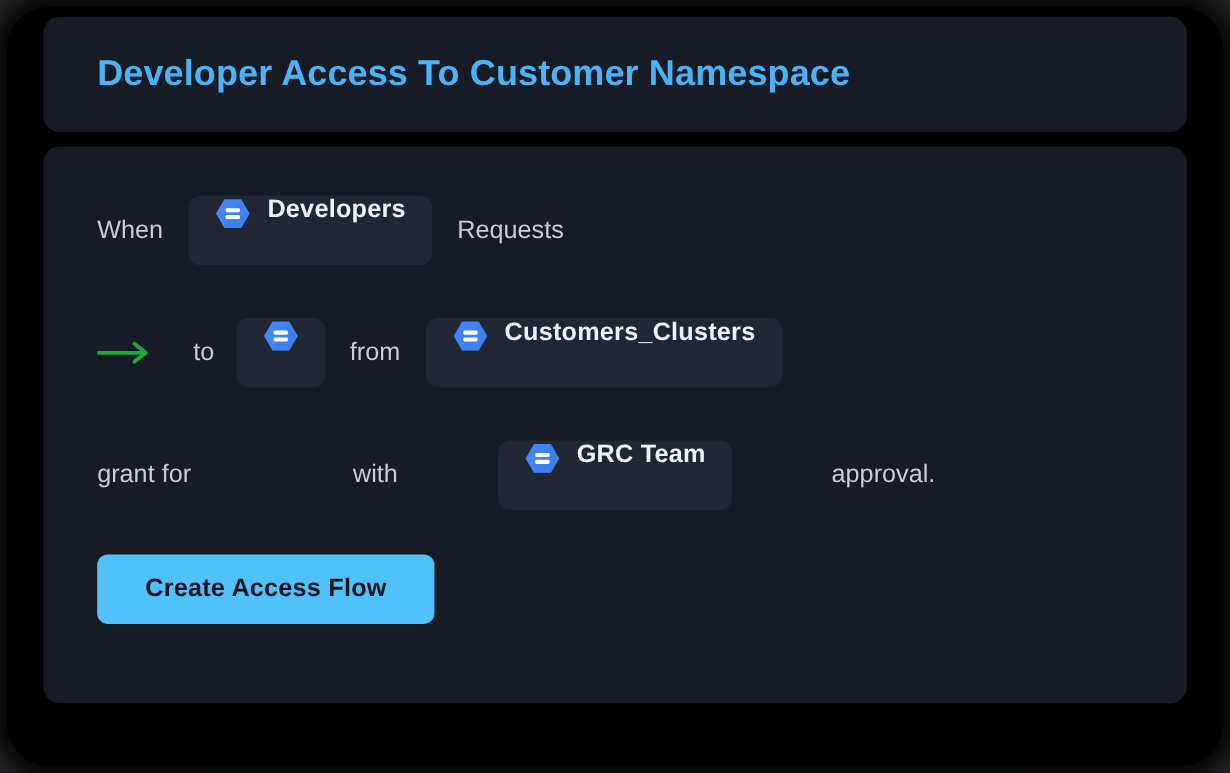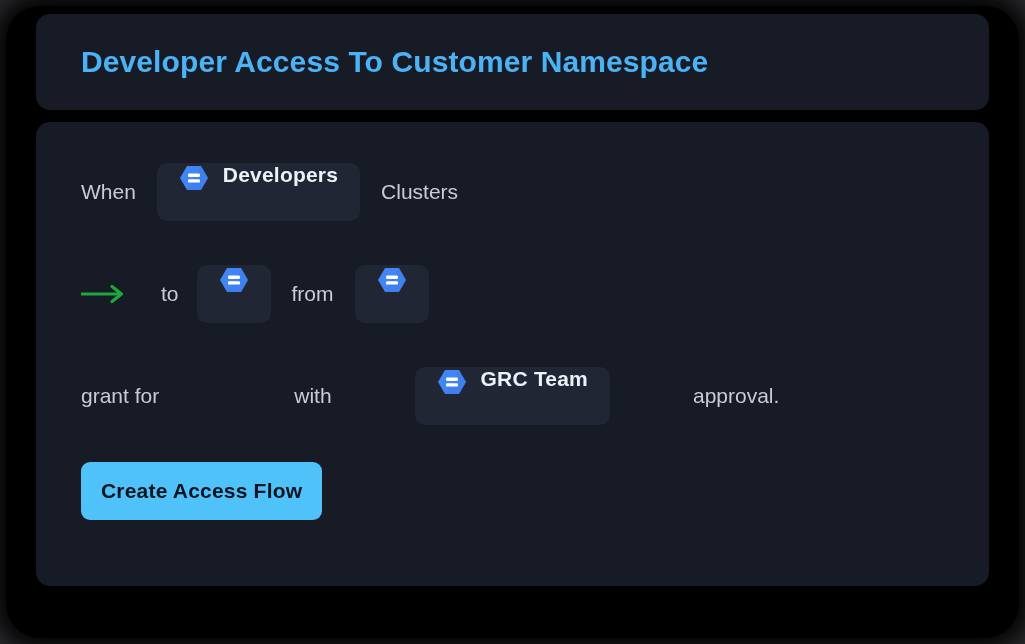--- a/index.html
+++ b/index.html
@@ -154,21 +154,21 @@
     position: absolute;
     left: 45px;
     top: 340px;
   }
   #create-flow-button {
     background: #4fc3f9;
     color: #0e1320;
     border: none;
     border-radius: 9px;
     height: 58px;
-    padding: 0 20px;
+    padding: 0 40px;
     font-family: "Liberation Sans", sans-serif;
     font-size: 21px;
     font-weight: 700;
     letter-spacing: 0.2px;
     cursor: pointer;
     white-space: nowrap;
   }
 </style>
 </head>
 <body>
@@ -197,21 +197,21 @@
                 <polygon points="8,3 22,3 29,15 22,27 8,27 1,15" fill="#4285f4"></polygon>
                 <polygon points="22,3 29,15 22,27 8,27" fill="#3b78e7" opacity="0.45"></polygon>
                 <rect x="9" y="10.5" width="12" height="3.4" rx="1.2" fill="#ffffff"></rect>
                 <rect x="9" y="16.2" width="12" height="3.4" rx="1.2" fill="#ffffff"></rect>
               </svg>
             </span>
             <span class="chip-label with-icon">Developers</span>
           </span>
 
           <span class="gap-md"></span>
-          <span class="plain">Clusters</span>
+          <span class="plain">Requests</span>
         </div>
 
         <div class="flow-row">
           <span class="arrow-icon">
             <svg viewBox="0 0 46 22" width="46" height="22" aria-hidden="true">
               <line x1="1" y1="11" x2="38" y2="11" stroke="#1ea83c" stroke-width="3.2" stroke-linecap="round"></line>
               <polyline points="31,3.5 40.5,11 31,18.5" fill="none" stroke="#1ea83c" stroke-width="3.2" stroke-linecap="round" stroke-linejoin="round"></polyline>
             </svg>
           </span>
 
@@ -237,20 +237,21 @@
 
           <span class="chip">
             <span class="hex-icon">
               <svg viewBox="0 0 30 30" width="30" height="30" aria-hidden="true">
                 <polygon points="8,3 22,3 29,15 22,27 8,27 1,15" fill="#4285f4"></polygon>
                 <polygon points="22,3 29,15 22,27 8,27" fill="#3b78e7" opacity="0.45"></polygon>
                 <rect x="9" y="10.5" width="12" height="3.4" rx="1.2" fill="#ffffff"></rect>
                 <rect x="9" y="16.2" width="12" height="3.4" rx="1.2" fill="#ffffff"></rect>
               </svg>
             </span>
+            <span class="chip-label with-icon">Customers_Clusters</span>
           </span>
         </div>
 
         <div class="flow-row">
           <span class="plain">grant for</span>
           <span class="gap-md"></span>
 
 
           <span class="gap-md"></span>
           <span class="plain">with</span>

